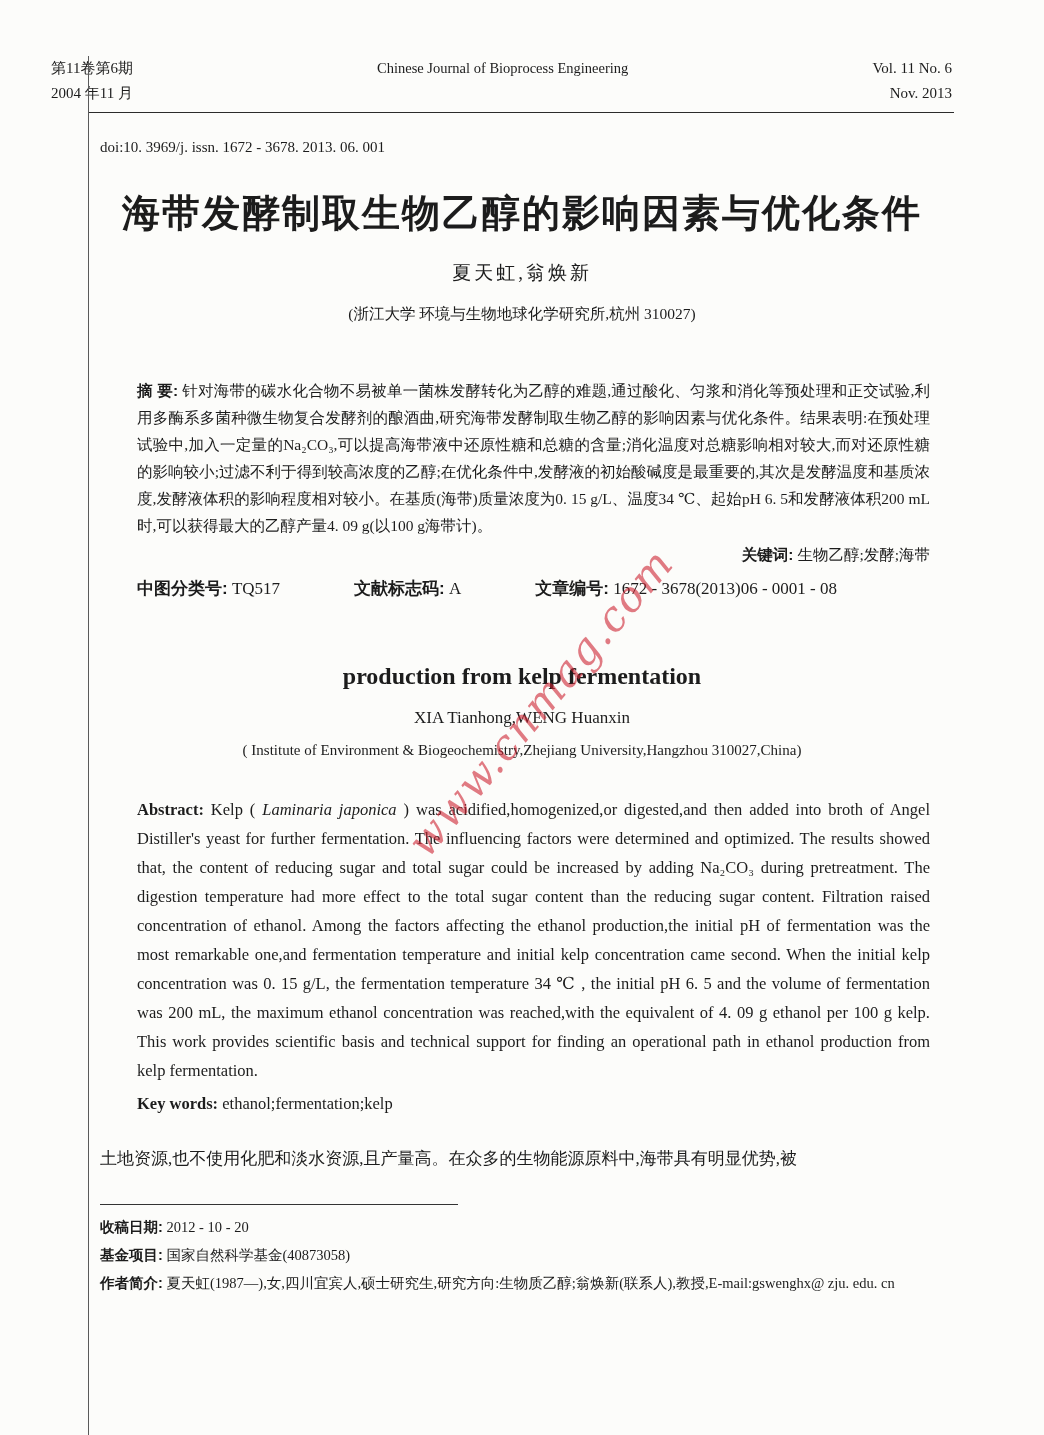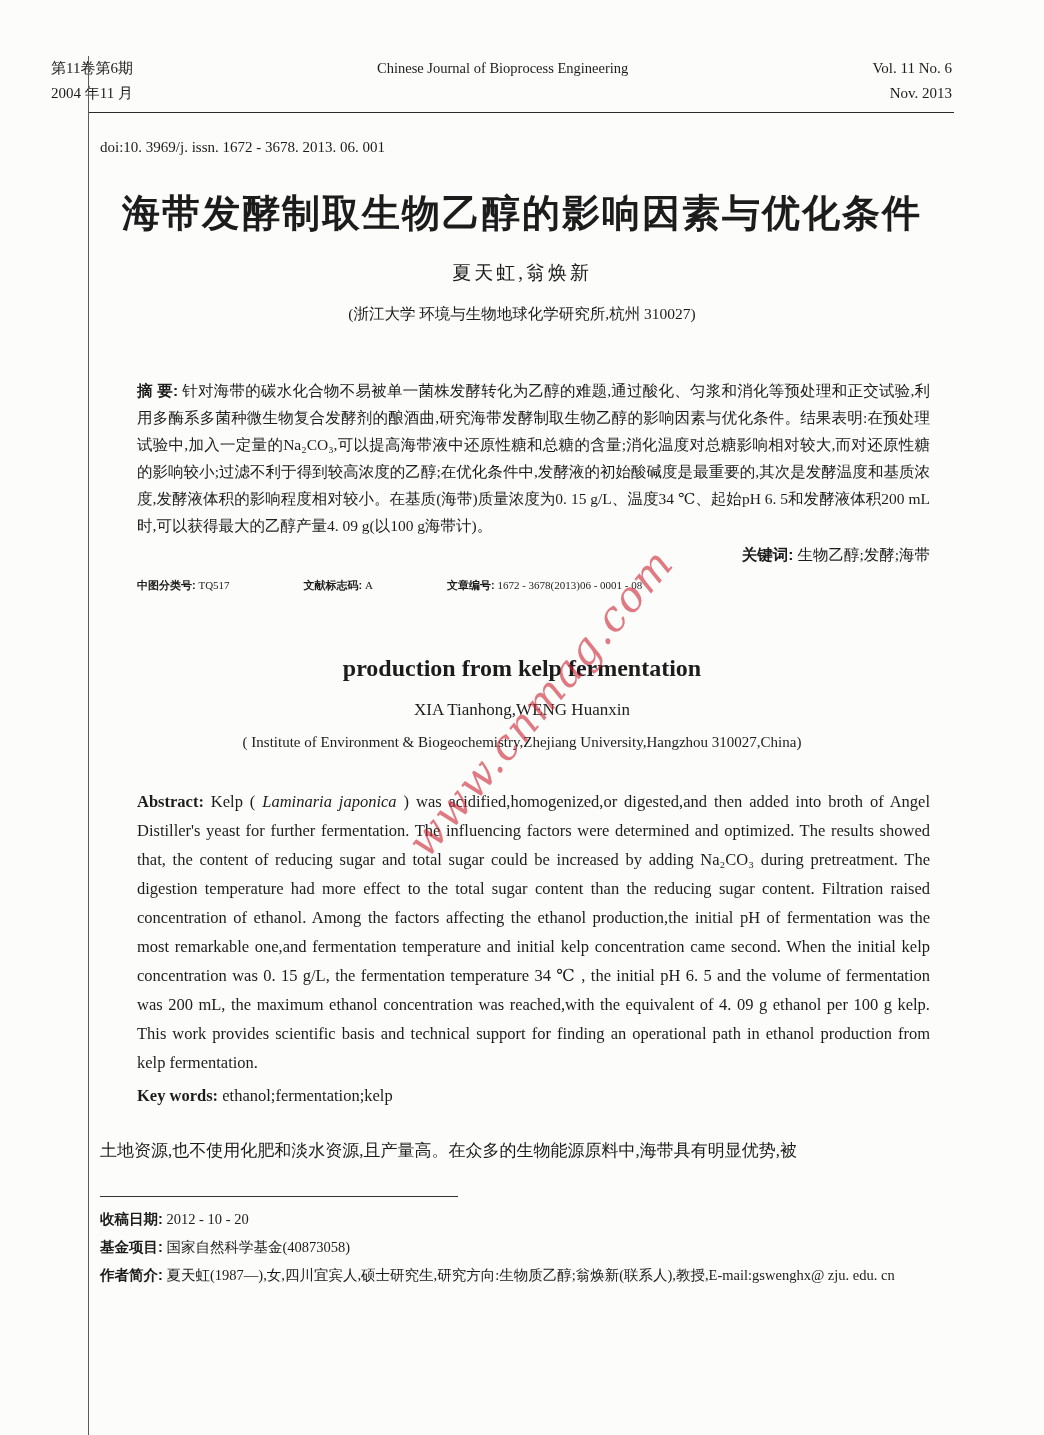--- a/index.html
+++ b/index.html
@@ -25,21 +25,21 @@
   .doi{margin:26px 0 0 100px;font-size:15px;}
 
   .title-zh{margin:34px 60px 0;text-align:center;font-size:38px;font-weight:700;
             line-height:46px;letter-spacing:2px;
             font-family:"Liberation Sans","DejaVu Sans",sans-serif;}
   .authors-zh{margin-top:24px;text-align:center;font-size:19px;letter-spacing:3px;}
   .affil-zh{margin-top:18px;text-align:center;font-size:15.5px;}
 
   .abstract-zh{margin:52px 114px 0 137px;font-size:15.5px;line-height:27px;text-align:justify;}
   .kw-zh{margin:2px 114px 0 137px;font-size:15.5px;line-height:27px;text-align:right;}
-  .clc-row{margin:4px 114px 0 137px;font-size:11px;line-height:26px;display:flex;}
+  .clc-row{margin:4px 114px 0 137px;font-size:17px;line-height:34px;display:flex;}
   .clc-row .pair{margin-right:74px;white-space:nowrap;}
 
   .title-en{margin:50px 80px 0;text-align:center;font-size:24px;font-weight:700;line-height:40px;}
   .authors-en{margin-top:12px;text-align:center;font-size:17px;}
   .affil-en{margin-top:14px;text-align:center;font-size:15px;}
 
   .abstract-en{margin:36px 114px 0 137px;font-size:16.5px;line-height:29px;text-align:justify;}
   .kw-en{margin:4px 114px 0 137px;font-size:16.5px;line-height:29px;}
 
   .cols{display:flex;gap:40px;margin:26px 96px 0 100px;}

